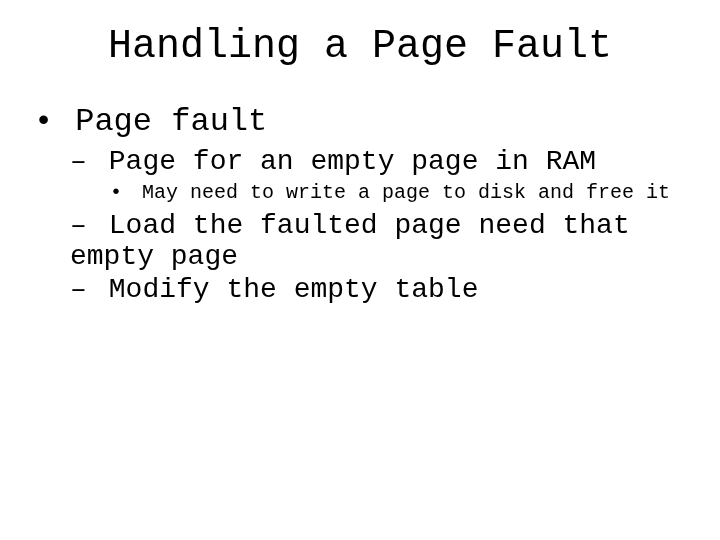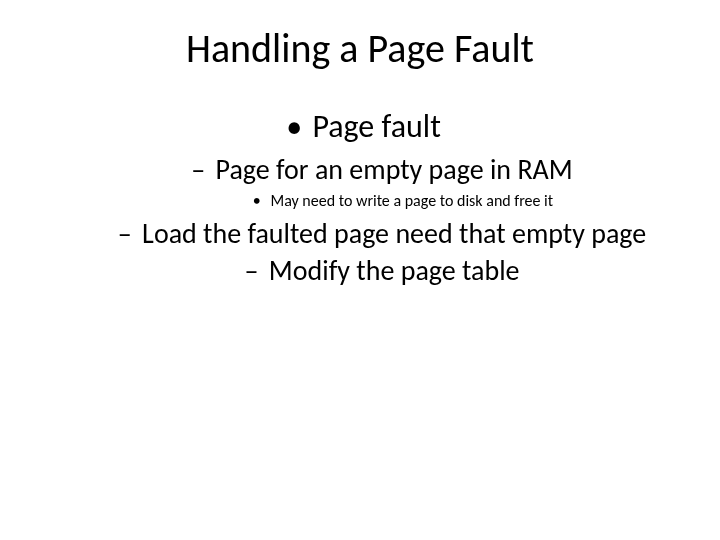--- a/index.html
+++ b/index.html
@@ -10,34 +10,34 @@
     background: #ffffff;
     font-family: "Calibri", "Segoe UI", Arial, sans-serif;
     color: #000000;
     overflow: hidden;
   }
   .slide {
     box-sizing: border-box;
     width: 720px;
     height: 400px;
     padding: 18px 30px 20px 30px;
+    font-family: Liberation Mono, monospace;
   }
   .title {
     text-align: center;
     font-size: 40px;
     font-weight: 400;
     margin: 6px 0 34px 0;
     letter-spacing: 0px;
   }
   ul.lvl1 {
     list-style: none;
     margin: 0;
     padding: 0 0 0 6px;
     font-size: 32px;
-    text-align: center;
   }
   ul.lvl1 > li::before {
     content: "•";
     display: inline-block;
     width: 22px;
     margin-left: -2px;
   }
   ul.lvl2 {
     list-style: none;
     margin: 6px 0 0 0;
@@ -49,21 +49,21 @@
   }
   ul.lvl2 > li::before {
     content: "–";
     display: inline-block;
     width: 22px;
   }
   ul.lvl3 {
     list-style: none;
     margin: 4px 0 6px 0;
     padding: 0 0 0 40px;
-    font-size: 16px;
+    font-size: 20px;
   }
   ul.lvl3 > li::before {
     content: "•";
     display: inline-block;
     width: 20px;
   }
 </style>
 </head>
 <body>
 
@@ -79,18 +79,18 @@
           <ul class="lvl3">
             <li>
               <span>May need to write a page to disk and free it</span>
             </li>
           </ul>
         </li>
         <li>
           <span>Load the faulted page need that empty page</span>
         </li>
         <li>
-          <span>Modify the page table</span>
+          <span>Modify the empty table</span>
         </li>
       </ul>
     </li>
   </ul>
 </div>
 
 </body></html>

